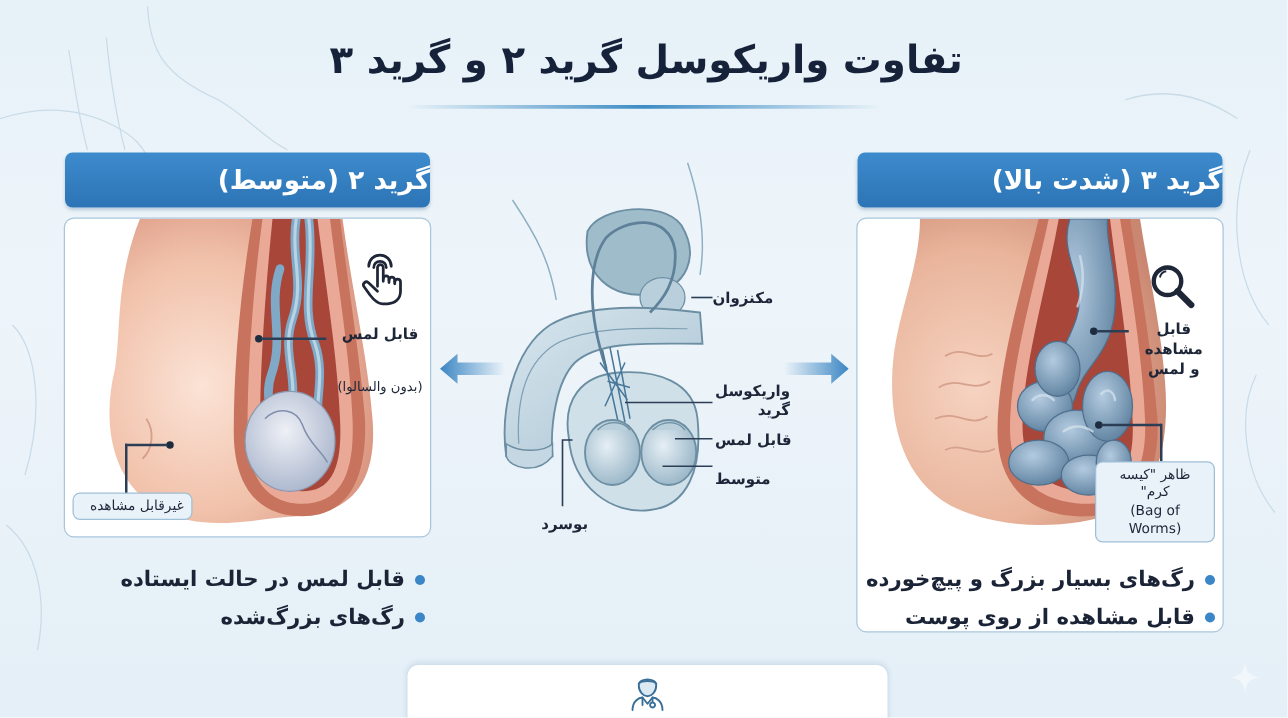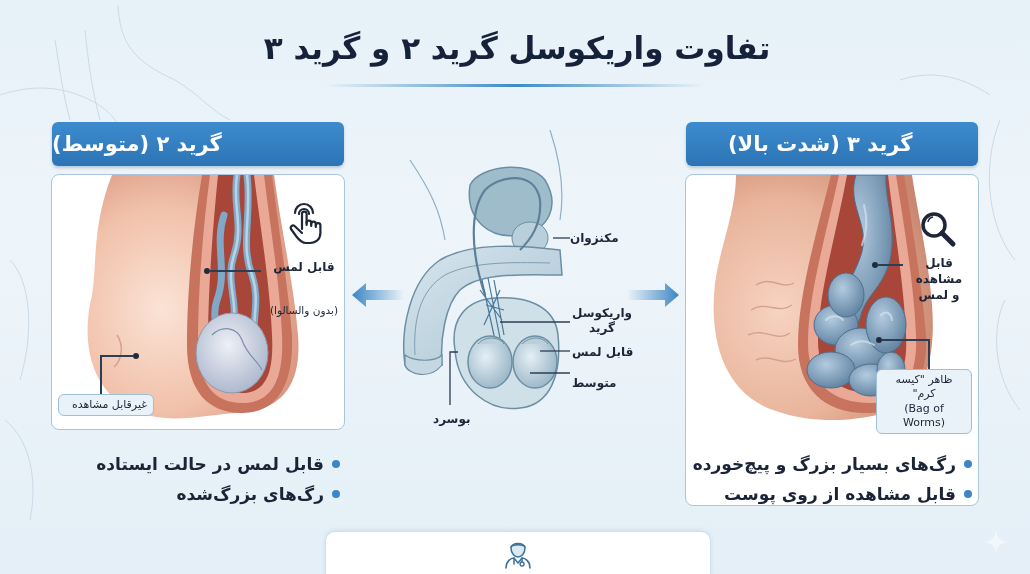--- a/index.html
+++ b/index.html
@@ -16,21 +16,21 @@
       font-size: 31px; font-weight: bold; color: #16213a; direction: rtl;
     }
     .title-rule {
       position: absolute; top: 84px; left: 325px; width: 380px; height: 3px;
       background: linear-gradient(90deg, rgba(60,140,200,0) 0%, #3d8cc4 50%, rgba(60,140,200,0) 100%);
       border-radius: 2px;
     }
     .panel-header {
       position: absolute; height: 44px; border-radius: 6px;
       background: linear-gradient(180deg, #3d8bcd 0%, #2c74b5 100%);
-      color: #fff; font-size: 21px; font-weight: bold; text-align: left;
+      color: #fff; font-size: 21px; font-weight: bold; text-align: right;
       line-height: 44px; direction: rtl;
       box-shadow: 0 2px 3px rgba(30,70,120,0.25);
     }
     .panel-card {
       position: absolute; background: #fff; border: 1.5px solid #a9c6dc;
       border-radius: 8px; overflow: hidden;
     }
     .callout {
       position: absolute; font-size: 12px; font-weight: bold; color: #1d2638;
       direction: rtl; text-align: center; line-height: 1.35;
@@ -39,21 +39,21 @@
     .tag-box {
       position: absolute; background: #e9f2f9; border: 1px solid #9ebfd8;
       border-radius: 6px; font-size: 11px; color: #1d2638; text-align: center;
       direction: rtl; line-height: 1.3; padding: 3px 6px;
     }
     .leader { position: absolute; background: #2c3e55; }
     .dot { position: absolute; width: 6px; height: 6px; border-radius: 50%; background: #1e2c40; }
     .arrow { position: absolute; }
     .center-label {
       position: absolute; font-size: 12px; font-weight: bold; color: #1d2638;
-      direction: rtl; text-align: center; line-height: 1.25;
+      direction: rtl; text-align: right; line-height: 1.25;
     }
     .bullets {
       position: absolute; direction: rtl; font-size: 17px; font-weight: bold; color: #1b2436;
       list-style: none;
     }
     .bullets li { display: flex; align-items: center; gap: 8px; height: 30px; }
     .bullets .bul { width: 8px; height: 8px; border-radius: 50%; background: #3a86c6; flex: none; }
     .footer {
       position: absolute; left: 325px; top: 531px; width: 386px; height: 46px;
       background: #fff; border-radius: 10px 10px 0 0; border: 1px solid #d1e1ec;

